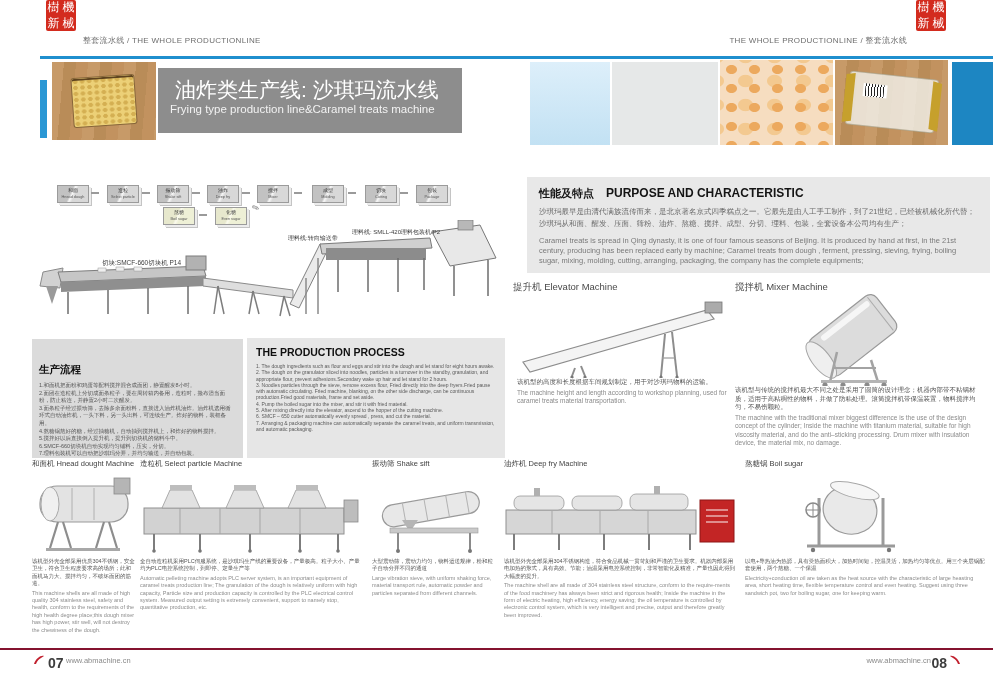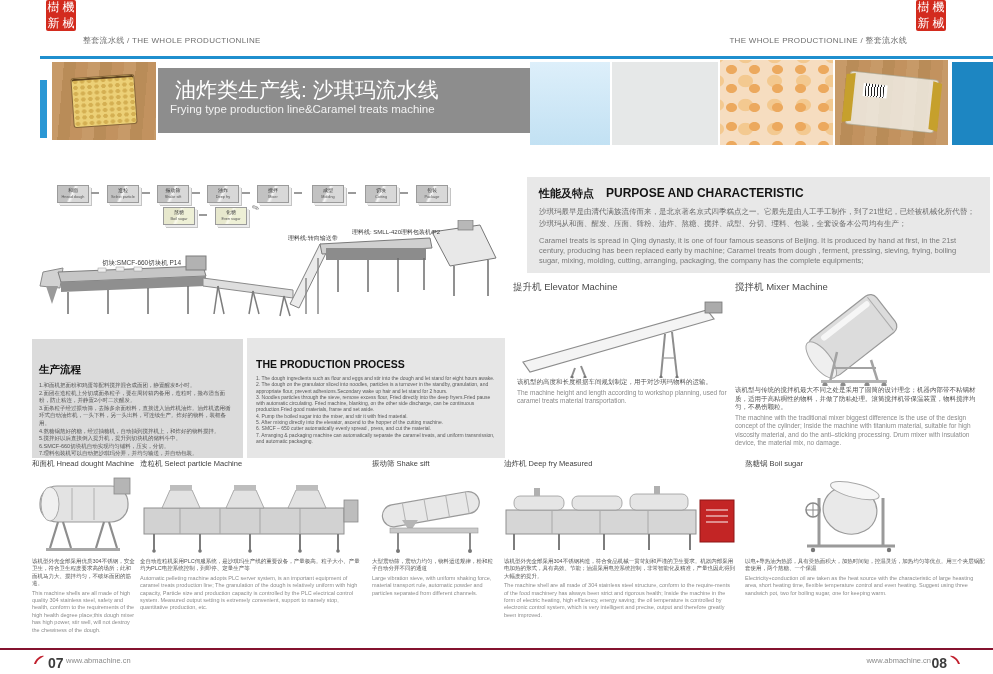--- a/index.html
+++ b/index.html
@@ -8,21 +8,21 @@
   .abs{position:absolute;}
   
   .seal{position:absolute;width:30px;height:31px;background:#d32b1e;color:#fff;border-radius:2px;
         display:grid;grid-template-columns:1fr 1fr;font-size:12px;line-height:15px;text-align:center;
         font-family:"DejaVu Sans",sans-serif;}
   .seal span{overflow:hidden;}
   .hdr-label{position:absolute;top:35px;font-size:8px;color:#6d6d6d;letter-spacing:.3px;white-space:nowrap;}
   
   .blue-line{position:absolute;left:40px;top:56px;width:953px;height:3px;background:#1f8fce;}
   .blue-vbar{position:absolute;left:40px;top:80px;width:7px;height:58px;background:#2a97d4;}
-  .banner{position:absolute;left:158px;top:68px;width:372px;height:65px;background:#8d8d8d;color:#fff;}
+  .banner{position:absolute;left:158px;top:68px;width:304px;height:65px;background:#8d8d8d;color:#fff;}
   .banner-title{margin:10px 0 0 17px;font-size:21px;line-height:24px;}
   .banner-sub{margin:1px 0 0 12px;font-size:11.5px;line-height:13px;color:#f2f2f2;}
   .photo{position:absolute;overflow:hidden;}
   .photo-wood{background:repeating-linear-gradient(95deg,#c79a68 0 12px,#b98c58 12px 24px,#c2925f 24px 36px);}
   .treat{position:absolute;left:20px;top:14px;width:62px;height:48px;background:#ecd077;
          background-image:radial-gradient(#d4af52 2px,transparent 2.6px);background-size:7px 6px;
          border:1px solid #86653a;border-radius:3px;transform:rotate(-4deg);box-shadow:inset 0 2px 0 #5e431f;}
   .photo-closeup{background:#f6ddc0;background-image:radial-gradient(#eca95e 5px,transparent 6px),radial-gradient(#f3c990 7px,transparent 8px);
          background-size:23px 19px,29px 24px;background-position:0 0,11px 9px;}
   .pack{position:absolute;left:12px;top:15px;width:88px;height:52px;background:rgba(243,243,238,.8);
@@ -54,21 +54,21 @@
   .purpose .p-zh{margin-top:5px;font-size:7.5px;line-height:11.5px;color:#6a6a6a;}
   .purpose .p-en{margin-top:7px;font-size:7.5px;line-height:10px;color:#7a7a7a;}
   
   .mach-title{position:absolute;font-size:9.5px;color:#4a4a4a;white-space:nowrap;}
   .mdesc{position:absolute;font-size:6.5px;line-height:8.5px;}
   .mdesc .zh{color:#555;margin:0 0 2px 0;}
   .mdesc .en{color:#8a8a8a;margin:0;}
   
   .proc{position:absolute;box-sizing:border-box;overflow:hidden;}
   .proc-zh{left:32px;top:339px;width:211px;height:119px;background:#dbdbdb;padding:24px 7px;}
-  .proc-en{left:247px;top:338px;width:258px;height:120px;background:#e6e6e6;padding:20px 9px;}
+  .proc-en{left:247px;top:338px;width:258px;height:120px;background:#e6e6e6;padding:8px 9px;}
   .proc h3{margin:0;font-size:10.5px;color:#101010;}
   .proc-zh ol{margin:5px 0 0 0;padding:0;list-style:none;font-size:5.5px;line-height:7.6px;color:#555;}
   .proc-en ol{margin:5px 0 0 0;padding:0;list-style:none;font-size:5px;line-height:6.3px;color:#5a5a5a;}
   
   .ccap{position:absolute;top:459px;font-size:7.5px;color:#3f3f3f;white-space:nowrap;}
   .cdesc{position:absolute;top:558px;font-size:5.5px;line-height:7.4px;}
   .cdesc .zh{color:#555;margin:0 0 2px 0;}
   .cdesc .en{color:#8c8c8c;margin:0;}
   
   .footer-line{position:absolute;left:0;top:648px;width:993px;height:2px;background:#84132f;}
@@ -349,21 +349,21 @@
     <line x1="26" y1="63" x2="26" y2="80" stroke="#8a8a8a" stroke-width="2"></line>
     <line x1="98" y1="63" x2="98" y2="80" stroke="#8a8a8a" stroke-width="2"></line>
     <circle cx="26" cy="81" r="2" fill="#777"></circle>
       <circle cx="98" cy="81" r="2" fill="#777"></circle>
   </svg>
   <div class="cdesc" style="left:372px;width:122px;">
     <p class="zh">大型震动筛，震动力均匀，物料运送规律，粉和粒子自动分开不同的通道</p>
     <p class="en">Large vibration sieve, with uniform shaking force, material transport rule, automatic powder and particles separated from different channels.</p>
   </div>
 
-  <div class="ccap" style="left:504px;">油炸机 Deep fry Measured</div>
+  <div class="ccap" style="left:504px;">油炸机 Deep fry Machine</div>
   <svg class="abs" style="left:504px;top:470px;" width="232" height="84" viewBox="0 0 232 84">
     <rect x="2" y="40" width="190" height="24" fill="#d6d6d6" stroke="#909090" stroke-width="1"></rect>
     <rect x="10" y="26" width="50" height="14" rx="6" fill="#e5e5e5" stroke="#9a9a9a" stroke-width=".8"></rect>
     <rect x="68" y="26" width="50" height="14" rx="6" fill="#e5e5e5" stroke="#9a9a9a" stroke-width=".8"></rect>
     <rect x="126" y="24" width="58" height="16" rx="6" fill="#e5e5e5" stroke="#9a9a9a" stroke-width=".8"></rect>
     <rect x="30" y="18" width="6" height="8" fill="#b0b0b0"></rect>
       <rect x="150" y="16" width="6" height="8" fill="#b0b0b0"></rect>
     <line x1="48" y1="40" x2="48" y2="64" stroke="#a8a8a8"></line>
       <line x1="96" y1="40" x2="96" y2="64" stroke="#a8a8a8"></line>
       <line x1="144" y1="40" x2="144" y2="64" stroke="#a8a8a8"></line>

